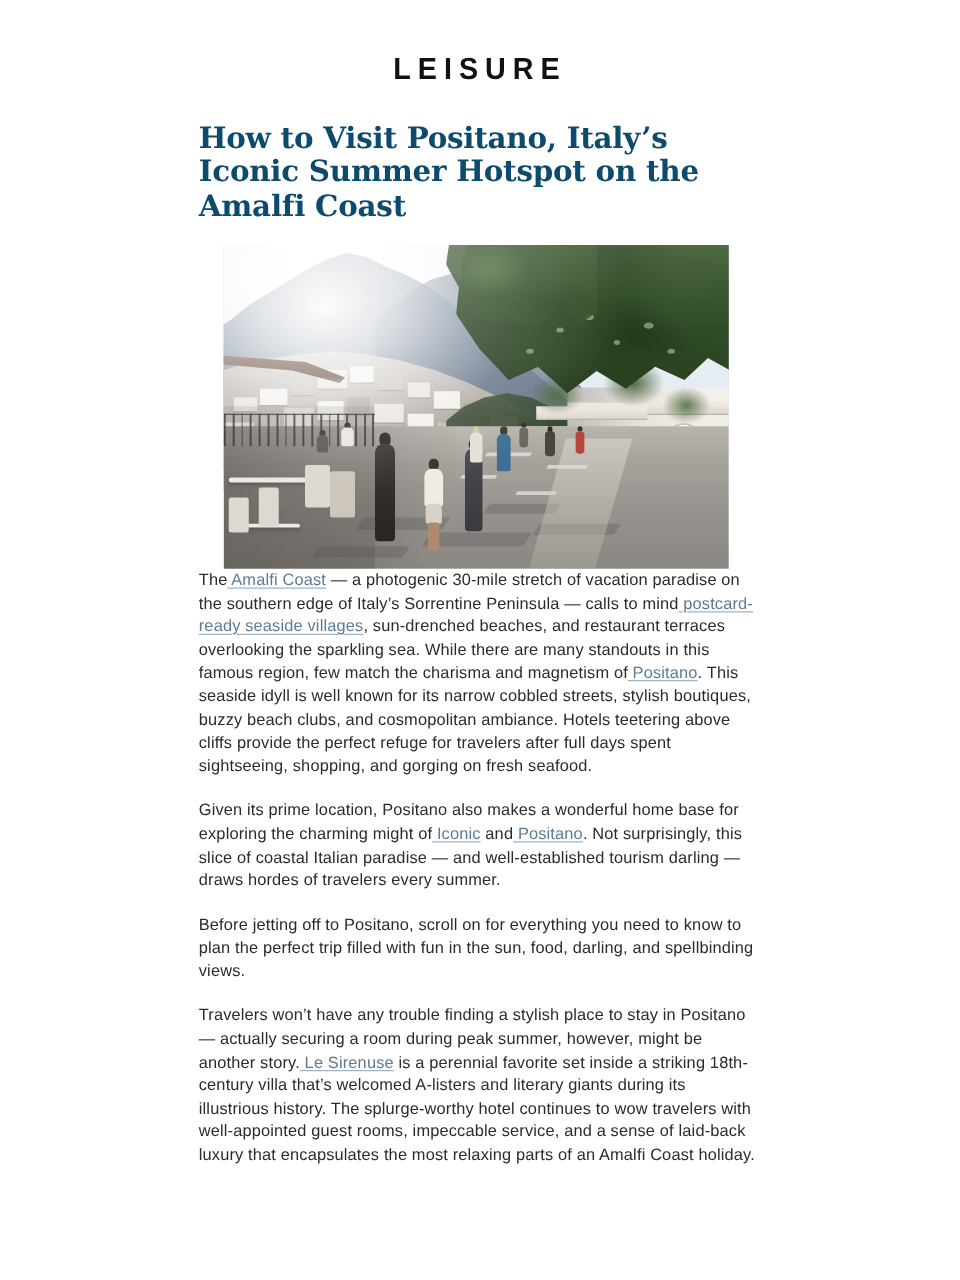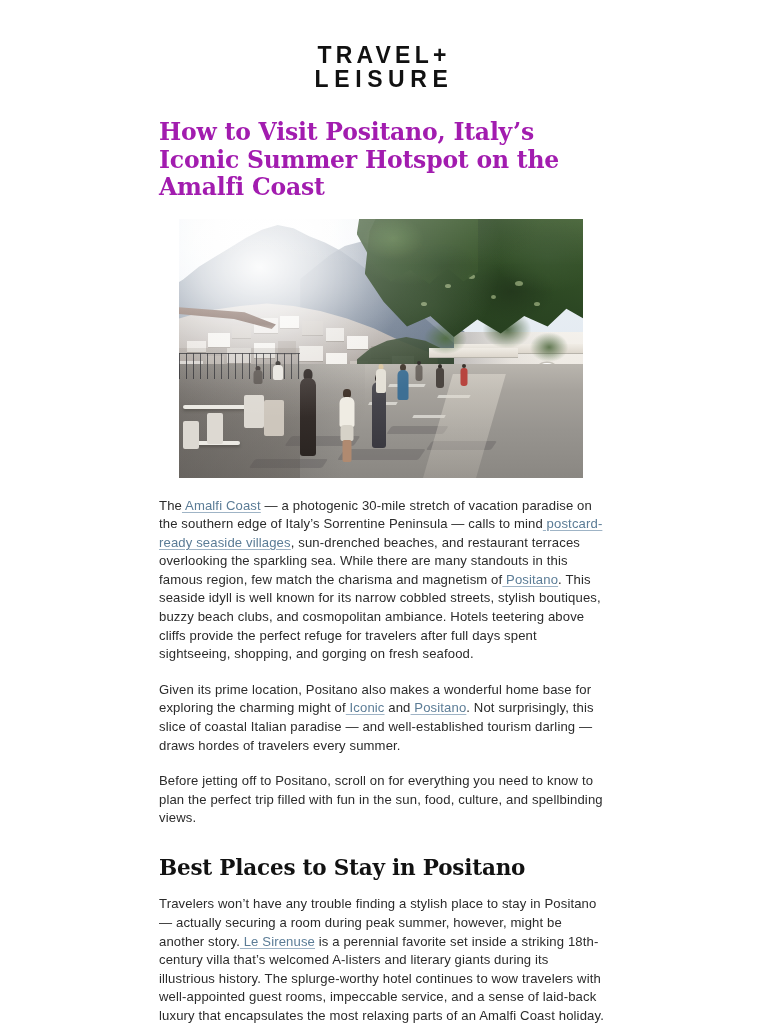--- a/index.html
+++ b/index.html
@@ -55,21 +55,21 @@
     position: relative;
     left: -2px;
   }
 
   h1.headline {
     font-family: "DejaVu Serif", "Liberation Serif", serif;
     font-weight: 700;
     font-size: 23.5px;
     line-height: 1.17;
     letter-spacing: -0.2px;
-    color: #a21caf;
+    color: #0c4a6e;
     margin: 30px 0 0 0;
     padding: 0 0 0 1px;
     -webkit-font-smoothing: antialiased;
   }
 
   
   figure.hero {
     margin: 17px 0 0 0;
     padding: 0;
     width: 404px;
@@ -313,21 +313,21 @@
   
   .body-copy { padding: 0 1px; }
   p.para {
     font-family: "Liberation Sans", sans-serif;
     font-size: 13.1px;
     line-height: 18.6px;
     color: #2b2b2b;
     margin: 0 0 17px 0;
     letter-spacing: 0.01em;
   }
-  p.para.first { margin-top: 19px; }
+  p.para.first { }
   a.inline-link {
     color: #5b7c96;
     text-decoration: underline;
     text-underline-offset: 2px;
     text-decoration-thickness: 1px;
     text-decoration-color: #9fb4c6;
   }
   h2.subhead {
     font-family: "DejaVu Serif", "Liberation Serif", serif;
     font-weight: 700;
@@ -338,21 +338,20 @@
     margin: 27px 0 15px 0;
   }
 </style>
 </head>
 <body>
 
 <div class="page">
 
   <header class="masthead">
     <div class="logo">
-      <span class="logo-line l1">TRAVEL+</span>
       <span class="logo-line l2">LEISURE</span>
     </div>
   </header>
 
   <div class="article">
 
     <h1 class="headline">How to Visit Positano, Italy’s Iconic Summer Hotspot on the Amalfi Coast</h1>
 
     <figure class="hero">
       <div class="hero-frame" aria-label="Pedestrians walking along a sunlit street in Positano with the hillside town and mountain behind">
@@ -501,21 +500,20 @@
         <div class="hero-vignette"></div>
       </div>
     </figure>
 
     <div class="body-copy">
 
       <p class="para first"><span>The</span><a class="inline-link" href="#"> Amalfi Coast</a><span> — a photogenic 30-mile stretch of vacation paradise on the southern edge of Italy’s Sorrentine Peninsula — calls to mind</span><a class="inline-link" href="#"> postcard-ready seaside villages</a><span>, sun-drenched beaches, and restaurant terraces overlooking the sparkling sea. While there are many standouts in this famous region, few match the charisma and magnetism of</span><a class="inline-link" href="#"> Positano</a><span>. This seaside idyll is well known for its narrow cobbled streets, stylish boutiques, buzzy beach clubs, and cosmopolitan ambiance. Hotels teetering above cliffs provide the perfect refuge for travelers after full days spent sightseeing, shopping, and gorging on fresh seafood.</span></p>
 
       <p class="para"><span>Given its prime location, Positano also makes a wonderful home base for exploring the charming might of</span><a class="inline-link" href="#"> Iconic</a><span> and</span><a class="inline-link" href="#"> Positano</a><span>. Not surprisingly, this slice of coastal Italian paradise — and well-established tourism darling — draws hordes of travelers every summer.</span></p>
 
-      <p class="para">Before jetting off to Positano, scroll on for everything you need to know to plan the perfect trip filled with fun in the sun, food, culture, and spellbinding views.</p>
-
-      <h2 class="subhead">Best Places to Stay in Positano</h2>
+      <p class="para">Before jetting off to Positano, scroll on for everything you need to know to plan the perfect trip filled with fun in the sun, food, darling, and spellbinding views.</p>
+
 
       <p class="para"><span>Travelers won’t have any trouble finding a stylish place to stay in Positano — actually securing a room during peak summer, however, might be another story.</span><a class="inline-link" href="#"> Le Sirenuse</a><span> is a perennial favorite set inside a striking 18th-century villa that’s welcomed A-listers and literary giants during its illustrious history. The splurge-worthy hotel continues to wow travelers with well-appointed guest rooms, impeccable service, and a sense of laid-back luxury that encapsulates the most relaxing parts of an Amalfi Coast holiday.</span></p>
 
     </div>
   </div>
 </div>
 
 </body></html>

